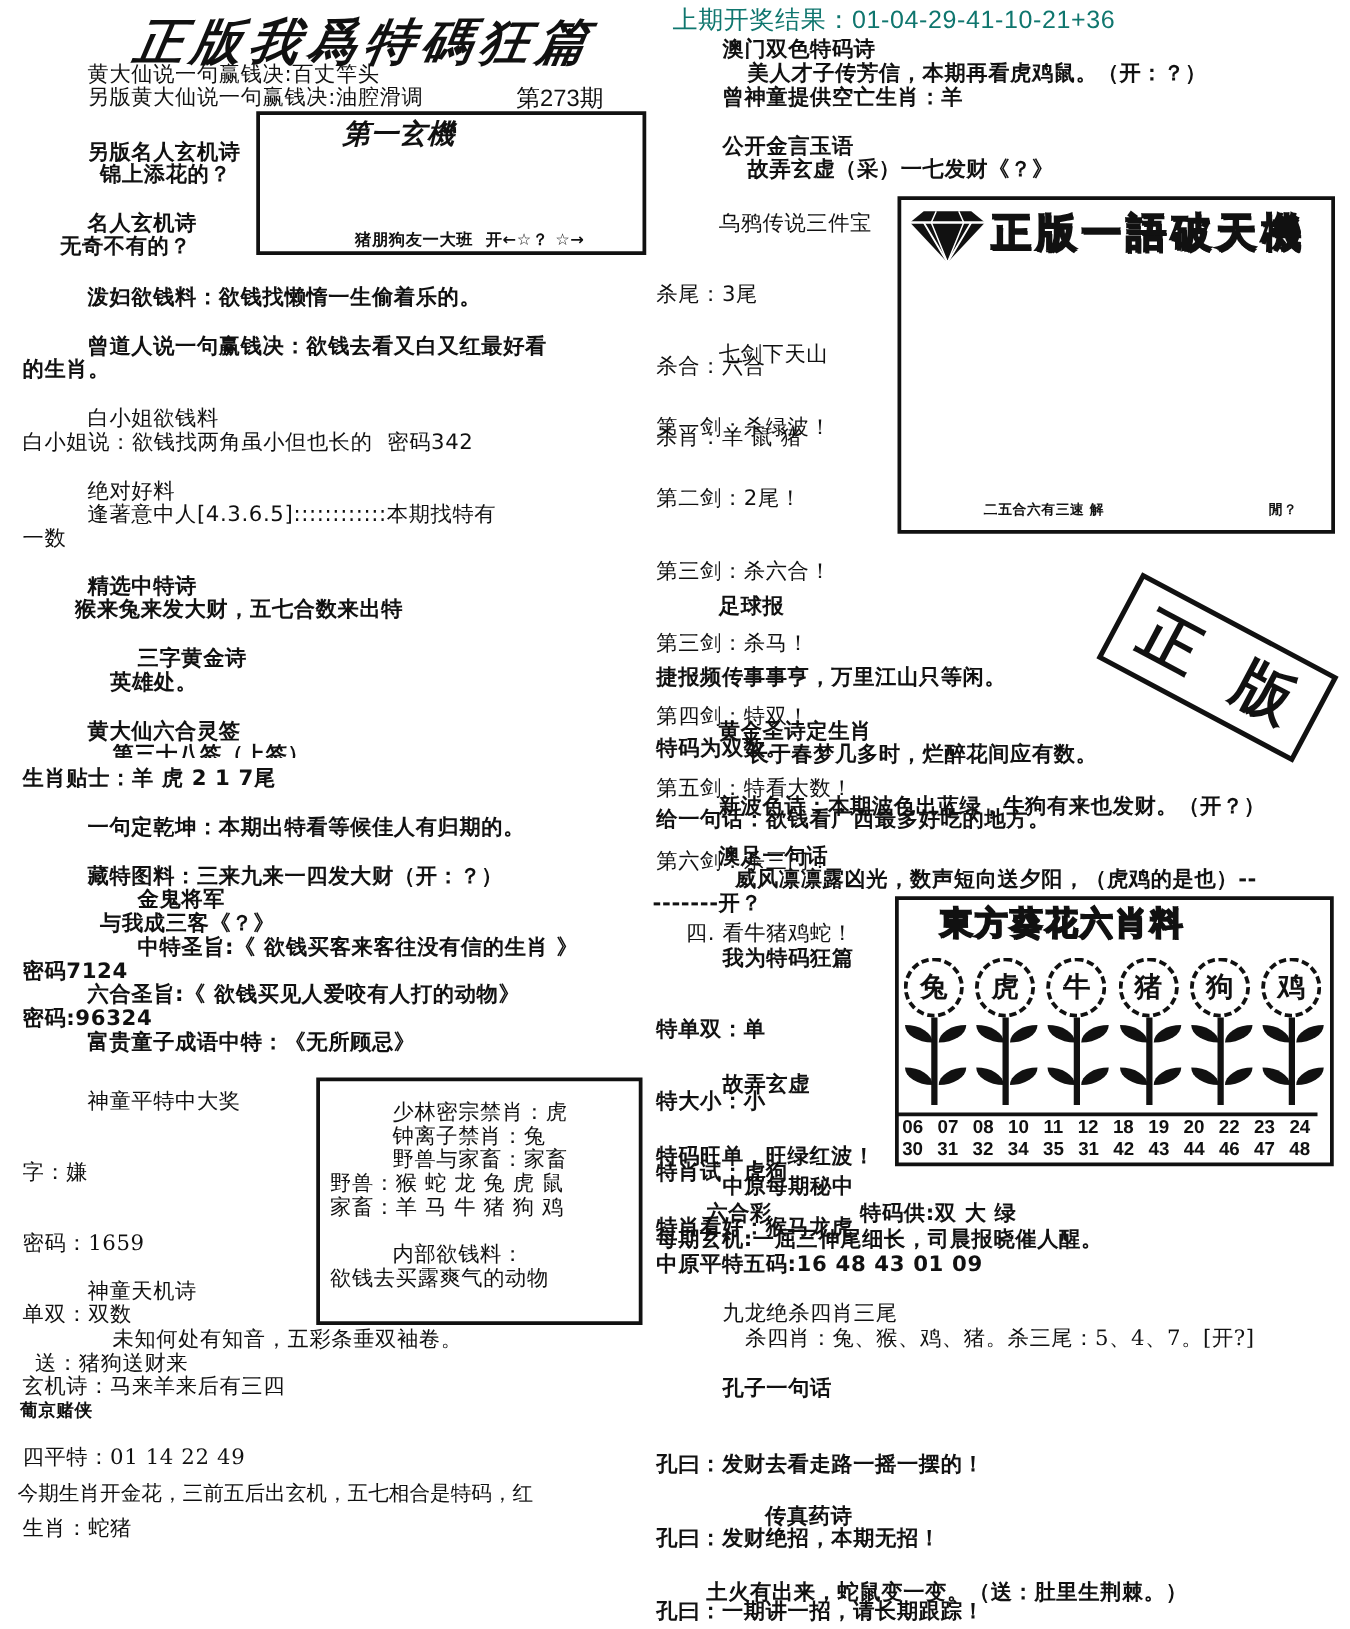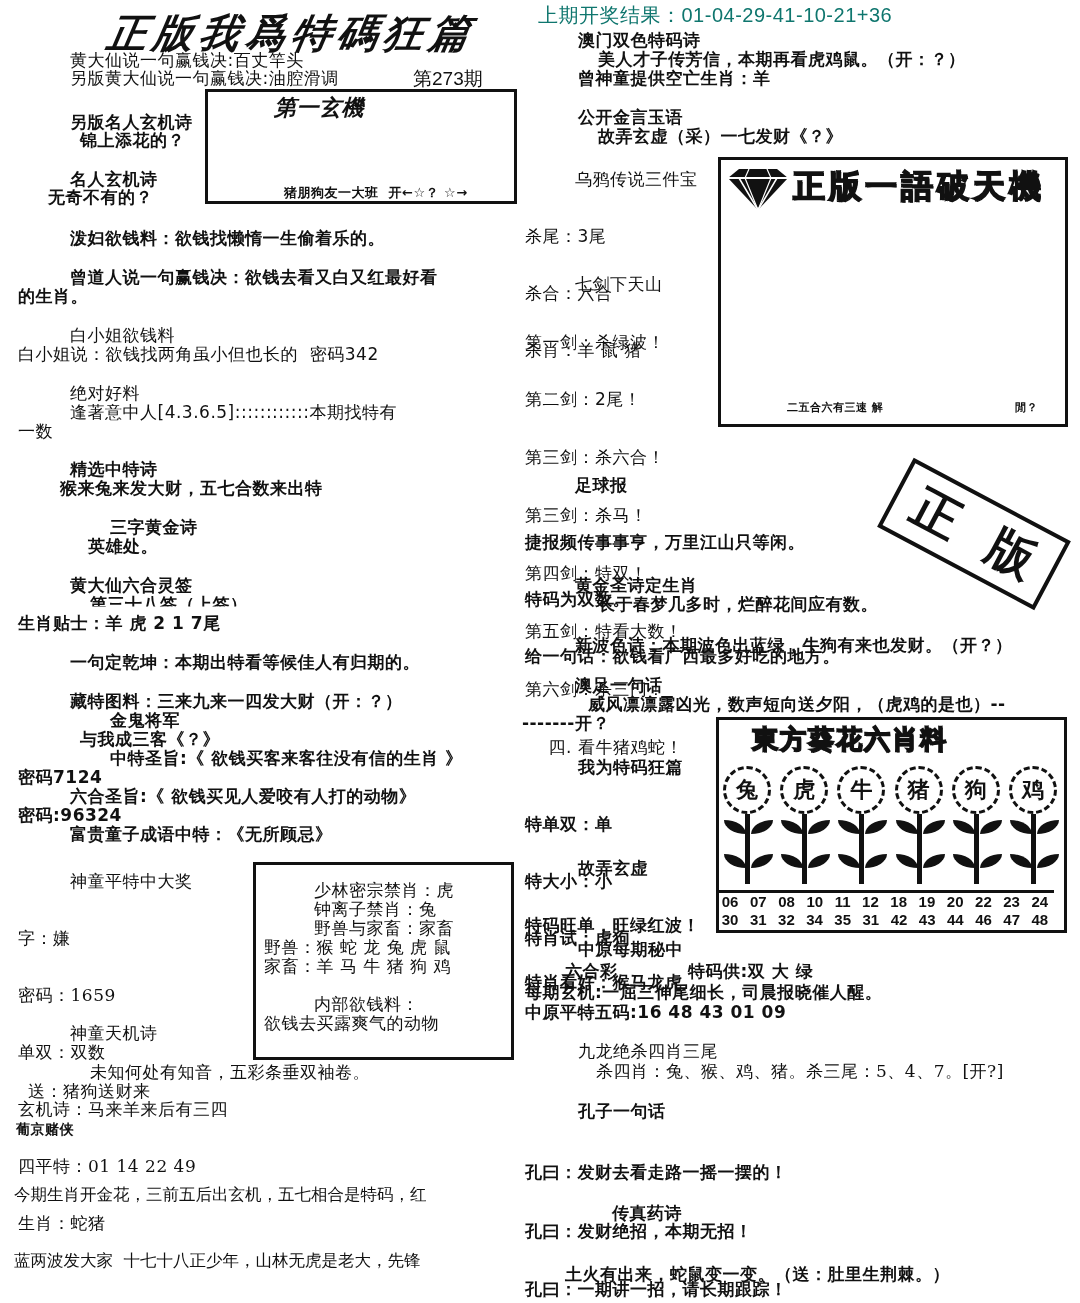--- a/index.html
+++ b/index.html
@@ -99,21 +99,20 @@
   <div class="t n serif" style="left:8px;top:149px;">欲钱去买露爽气的动物</div>
 </div>
 
 <div class="t n serif" style="left:70px;top:1024px;">神童天机诗</div>
 <div class="t n serif" style="left:90px;top:1063px;">未知何处有知音，五彩条垂双袖卷。</div>
 <div class="t n serif" style="left:28px;top:1082px;">送：猪狗送财来</div>
 
 <div class="t" style="left:16px;top:1120px;font-size:14px;">葡京赌侠</div>
 <div class="t n" style="left:14px;top:1140px;font-size:16.5px;line-height:22px;letter-spacing:0;">
   <div>今期生肖开金花，三前五后出玄机，五七相合是特码，红</div>
-  <div>蓝两波发大家  十七十八正少年，山林无虎是老大，先锋</div>
   
   
   
 </div>
 
 <div class="t" style="left:578px;top:31px;">澳门双色特码诗</div>
 <div class="t" style="left:598px;top:50px;">美人才子传芳信，本期再看虎鸡鼠。（开：？）</div>
 <div class="t" style="left:578px;top:69px;">曾神童提供空亡生肖：羊</div>
 
 <div class="t" style="left:578px;top:108px;">公开金言玉语</div>

